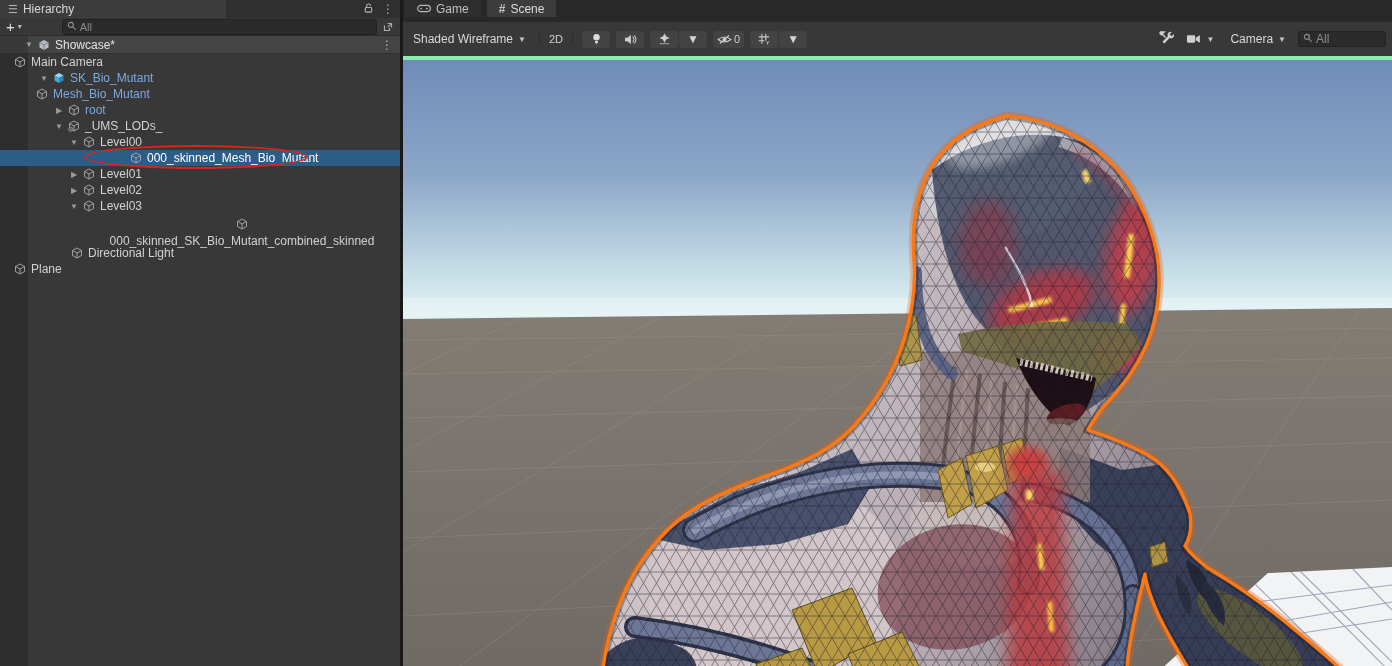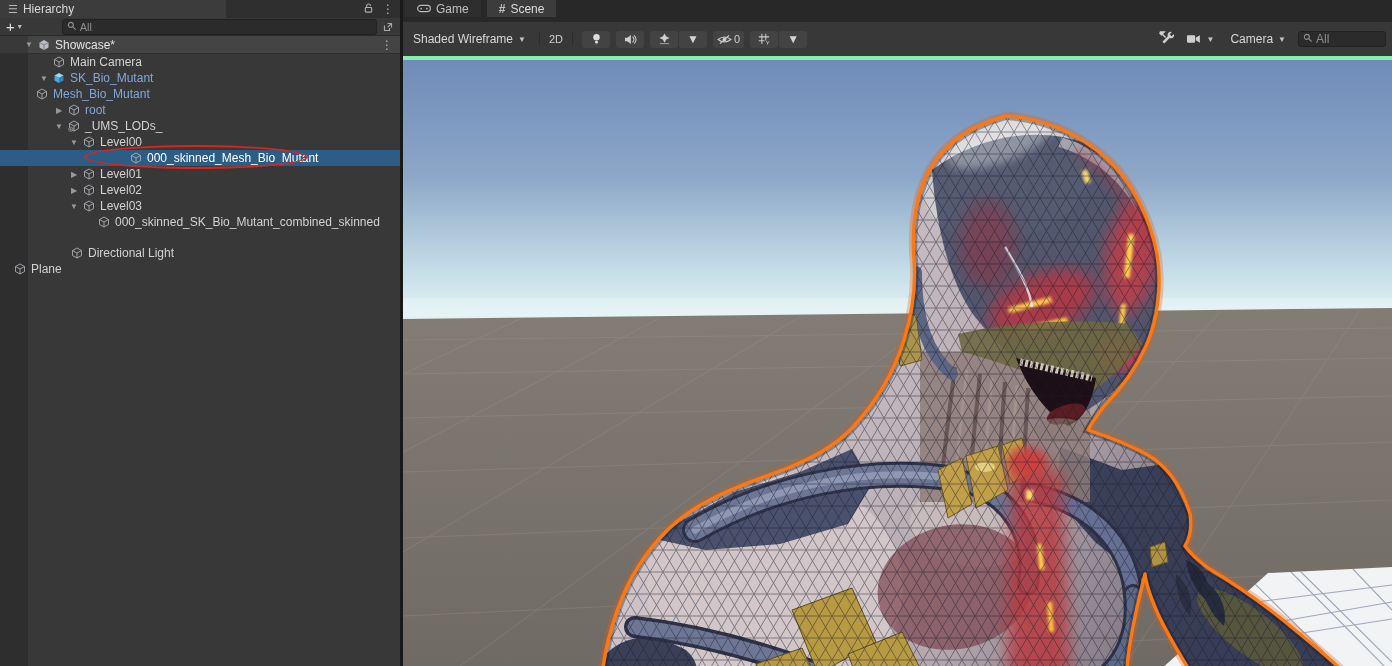--- a/index.html
+++ b/index.html
@@ -104,21 +104,21 @@
         <span class="row-icon">
           <svg width="12" height="12" viewBox="0 0 24 24">
               <path d="M12 2 21 7v10l-9 5-9-5V7z" fill="#b9bdc2"></path>
               <path d="M3 7l9 5 9-5M12 12v10" fill="none" stroke="#6f7378" stroke-width="1.6"></path>
             </svg>
         </span>
         <span class="row-label">Showcase*</span>
         <span class="kebab">⋮</span>
       </div>
       <div id="tree-rows">
-          <div class="tree-row" style="padding-left: 39px;">
+          <div class="tree-row" style="">
             <span class="row-arrow"></span>
             <span class="row-icon">
               <svg width="12" height="12" viewBox="0 0 24 24">
                 <path d="M12 2 21 7v10l-9 5-9-5V7z M3 7l9 5 9-5 M12 12v10" fill="none" stroke="#A8ADB3" stroke-width="1.8" stroke-linejoin="round"></path>
               </svg>
             </span>
             <span class="row-label">Main Camera</span>
           </div>
           <div class="tree-row" style="padding-left: 39px;">
             <span class="row-arrow">▼</span>
@@ -198,21 +198,21 @@
           </div>
           <div class="tree-row" style="padding-left: 69px;">
             <span class="row-arrow">▼</span>
             <span class="row-icon">
               <svg width="12" height="12" viewBox="0 0 24 24">
                 <path d="M12 2 21 7v10l-9 5-9-5V7z M3 7l9 5 9-5 M12 12v10" fill="none" stroke="#A8ADB3" stroke-width="1.8" stroke-linejoin="round"></path>
               </svg>
             </span>
             <span class="row-label">Level03</span>
           </div>
-          <div class="tree-row" style="padding-left: 84px;">
+          <div class="tree-row" style="padding-left: 84px; flex-direction: column;">
             <span class="row-arrow"></span>
             <span class="row-icon">
               <svg width="12" height="12" viewBox="0 0 24 24">
                 <path d="M12 2 21 7v10l-9 5-9-5V7z M3 7l9 5 9-5 M12 12v10" fill="none" stroke="#A8ADB3" stroke-width="1.8" stroke-linejoin="round"></path>
               </svg>
             </span>
             <span class="row-label">000_skinned_SK_Bio_Mutant_combined_skinned</span>
           </div>
           <div class="tree-row" style="padding-left: 57px; margin-top: 15px;">
             <span class="row-arrow"></span>

